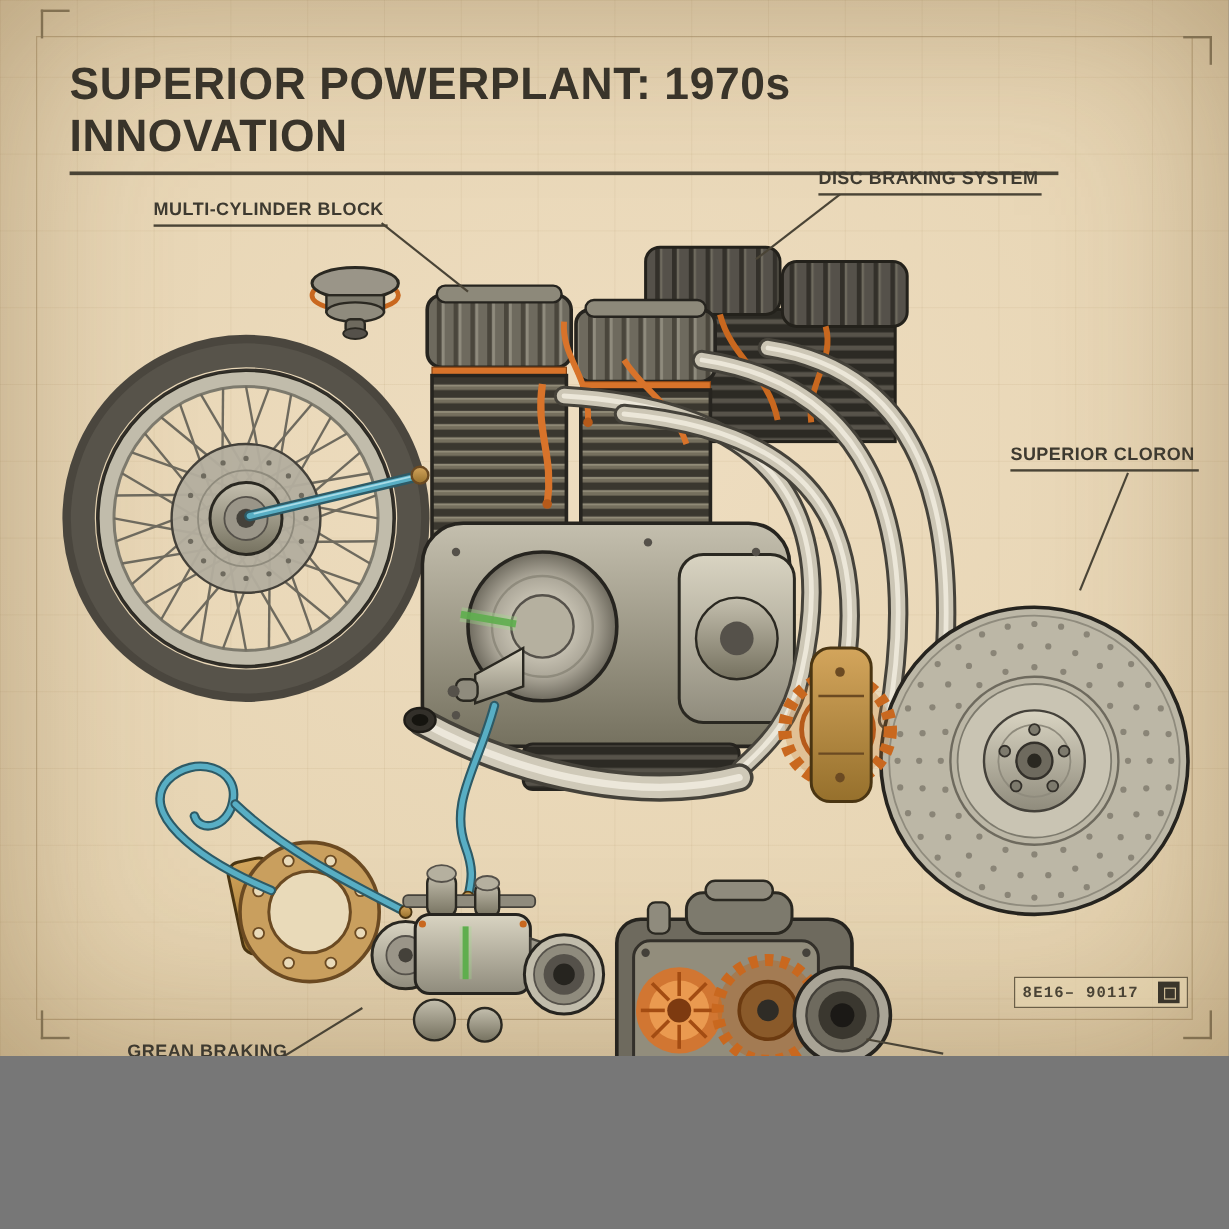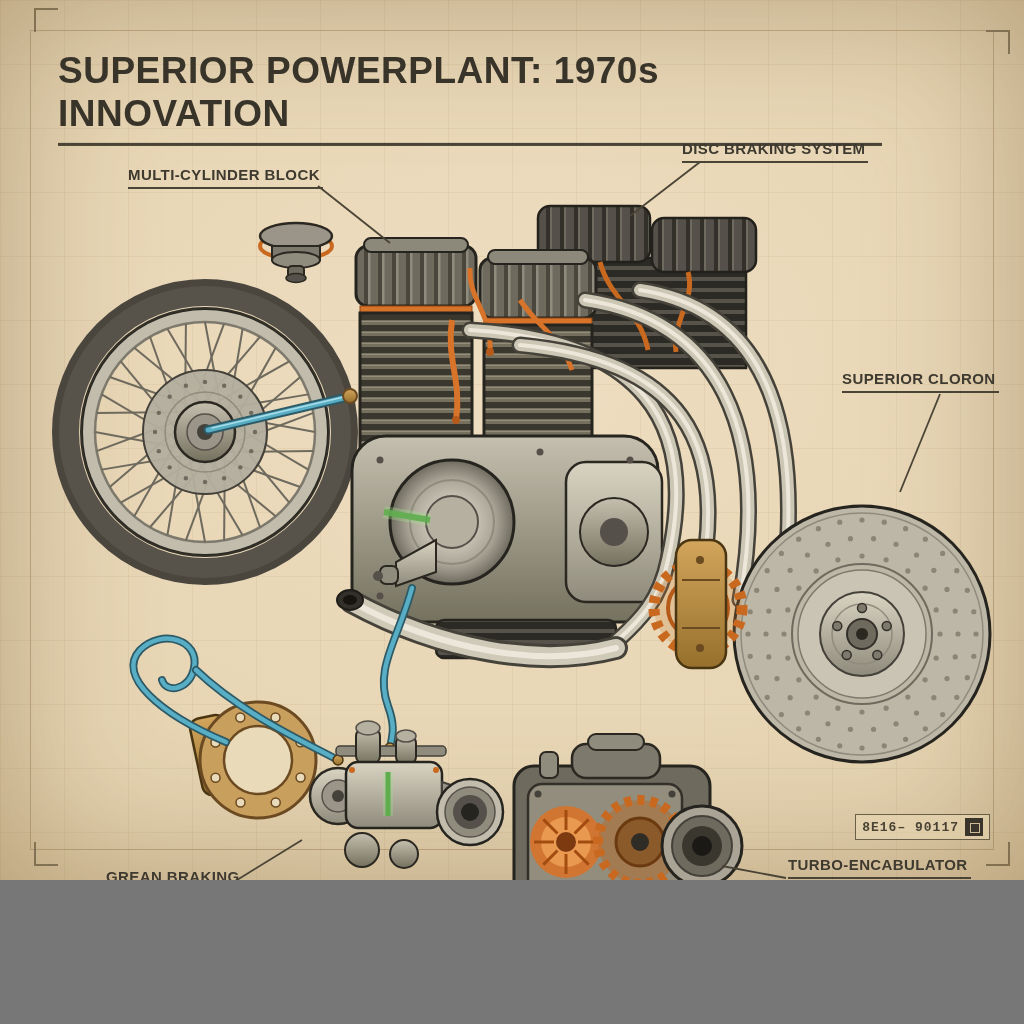--- a/index.html
+++ b/index.html
@@ -17,21 +17,21 @@
   .corner.tl{left:34px;top:8px;border-left:2px solid #8a7c60;border-top:2px solid #8a7c60;}
   .corner.tr{right:14px;top:30px;border-right:2px solid #8a7c60;border-top:2px solid #8a7c60;}
   .corner.bl{left:34px;bottom:14px;border-left:2px solid #8a7c60;border-bottom:2px solid #8a7c60;}
   .corner.br{right:14px;bottom:14px;border-right:2px solid #8a7c60;border-bottom:2px solid #8a7c60;}
   svg.art{position:absolute;left:0;top:0;z-index:1;}
   .title{position:absolute;left:58px;top:50px;z-index:3;width:824px;
     font-size:37px;font-weight:800;letter-spacing:.5px;color:#39342a;
     border-bottom:3px solid #4a4436;padding-bottom:8px;transform:scaleY(1.02);}
   .lbl{position:absolute;z-index:3;font-size:15px;font-weight:700;letter-spacing:.4px;
     color:#3e3a30;border-bottom:2px solid #4a4436;padding:0 3px 4px 0;white-space:nowrap;}
-  .stamp{position:absolute;right:34px;bottom:40px;z-index:3;display:flex;align-items:center;gap:6px;
+  .stamp{position:absolute;right:34px;bottom:40px;z-index:3;display:flex;align-items:center;gap:16px;
     border:1.5px solid #6b5f48;padding:3px 6px;background:rgba(233,217,180,.55);}
   .stamp .code{font-family:"Liberation Mono",monospace;font-size:13px;font-weight:700;
     letter-spacing:1px;color:#4a4335;}
   .stamp .chip{width:18px;height:18px;background:#3a352b;position:relative;}
   .stamp .chip::after{content:"";position:absolute;left:5px;top:5px;width:8px;height:8px;
     border:1.5px solid #cbb audiobook;border:1.5px solid #cbb astonished;border:1.5px solid #cbb astonishing;}
   .stamp .chip i{position:absolute;left:5px;top:5px;width:8px;height:8px;border:1.5px solid #cdbb96;display:block;}
 </style>
 </head>
 <body>
@@ -456,23 +456,20 @@
   </div>
   <div class="lbl" style="left:128px;top:166px;">
     <span>MULTI-CYLINDER BLOCK</span>
   </div>
   <div class="lbl" style="left:842px;top:370px;">
     <span>SUPERIOR CLORON</span>
   </div>
   <div class="lbl" style="left:106px;top:868px;">
     <span>GREAN BRAKING</span>
   </div>
-  <div class="lbl" style="left:788px;top:856px;">
-    <span>TURBO-ENCABULATOR</span>
-  </div>
 
   <div class="stamp">
     <span class="code">8E16– 90117</span>
     <span class="chip">
         <i></i>
       </span>
   </div>
 
 </div>
 

